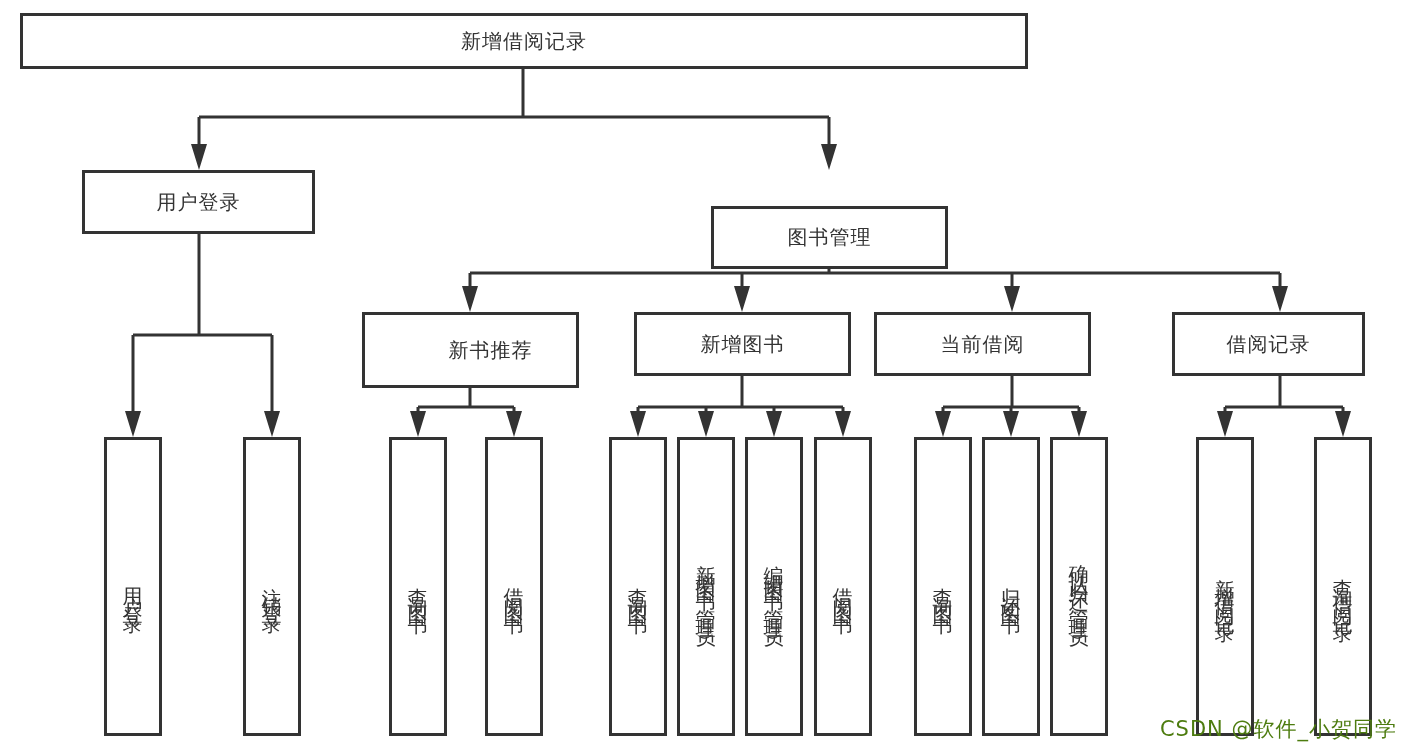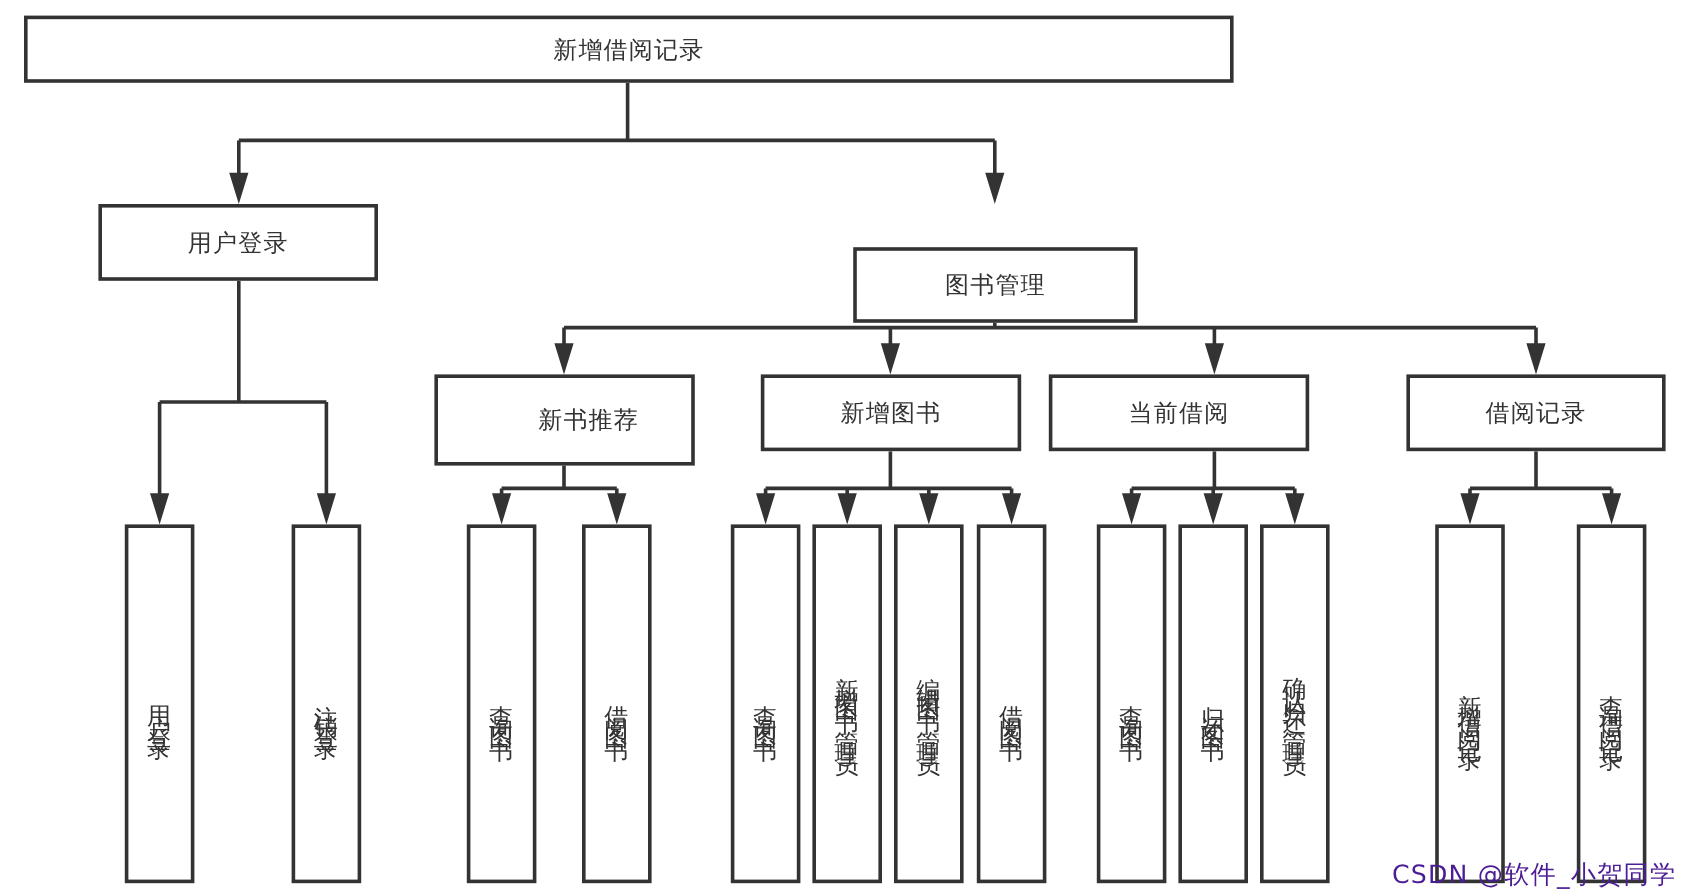--- a/index.html
+++ b/index.html
@@ -43,21 +43,21 @@
     writing-mode: vertical-lr;
     letter-spacing: 9px;
     line-height: 1;
     padding-top: 6px;
   }
   .watermark {
     position: absolute;
     top: 715px;
     right: 8px;
     font-size: 21px;
-    color: #4c1d95;
+    color: #4d7c0f;
     letter-spacing: 1px;
     z-index: 5;
     white-space: nowrap;
   }
 </style>
 </head>
 <body>
 
 <div class="canvas">
 
@@ -81,21 +81,21 @@
   </svg>
 
   <div class="box hbox" style="left:20px; top:13px; width:1008px; height:56px;">新增借阅记录</div>
 
   <div class="box hbox" style="left:82px; top:170px; width:233px; height:64px;">用户登录</div>
   <div class="box hbox" style="left:711px; top:170px; width:237px; height:63px;margin-top:36px;">图书管理</div>
 
   <div class="box hbox" style="left:362px; top:312px; width:217px; height:76px;padding-left:40px;">新书推荐</div>
   <div class="box hbox" style="left:634px; top:312px; width:217px; height:64px;">新增图书</div>
   <div class="box hbox" style="left:874px; top:312px; width:217px; height:64px;">当前借阅</div>
-  <div class="box hbox" style="left:1172px; top:312px; width:216px; height:64px;">借阅记录</div>
+  <div class="box hbox" style="left:1172px; top:312px; width:193px; height:64px;">借阅记录</div>
 
   <div class="box vbox" style="left:104px; top:437px; width:58px; height:299px;">用户登录</div>
   <div class="box vbox" style="left:243px; top:437px; width:58px; height:299px;">注销登录</div>
 
   <div class="box vbox" style="left:389px; top:437px; width:58px; height:299px;">查询图书</div>
   <div class="box vbox" style="left:485px; top:437px; width:58px; height:299px;">借阅图书</div>
 
   <div class="box vbox" style="left:609px; top:437px; width:58px; height:299px;">查询图书</div>
   <div class="box vbox" style="left:677px; top:437px; width:58px; height:299px;">新增图书（管理员）</div>
   <div class="box vbox" style="left:745px; top:437px; width:58px; height:299px;">编辑图书（管理员）</div>

